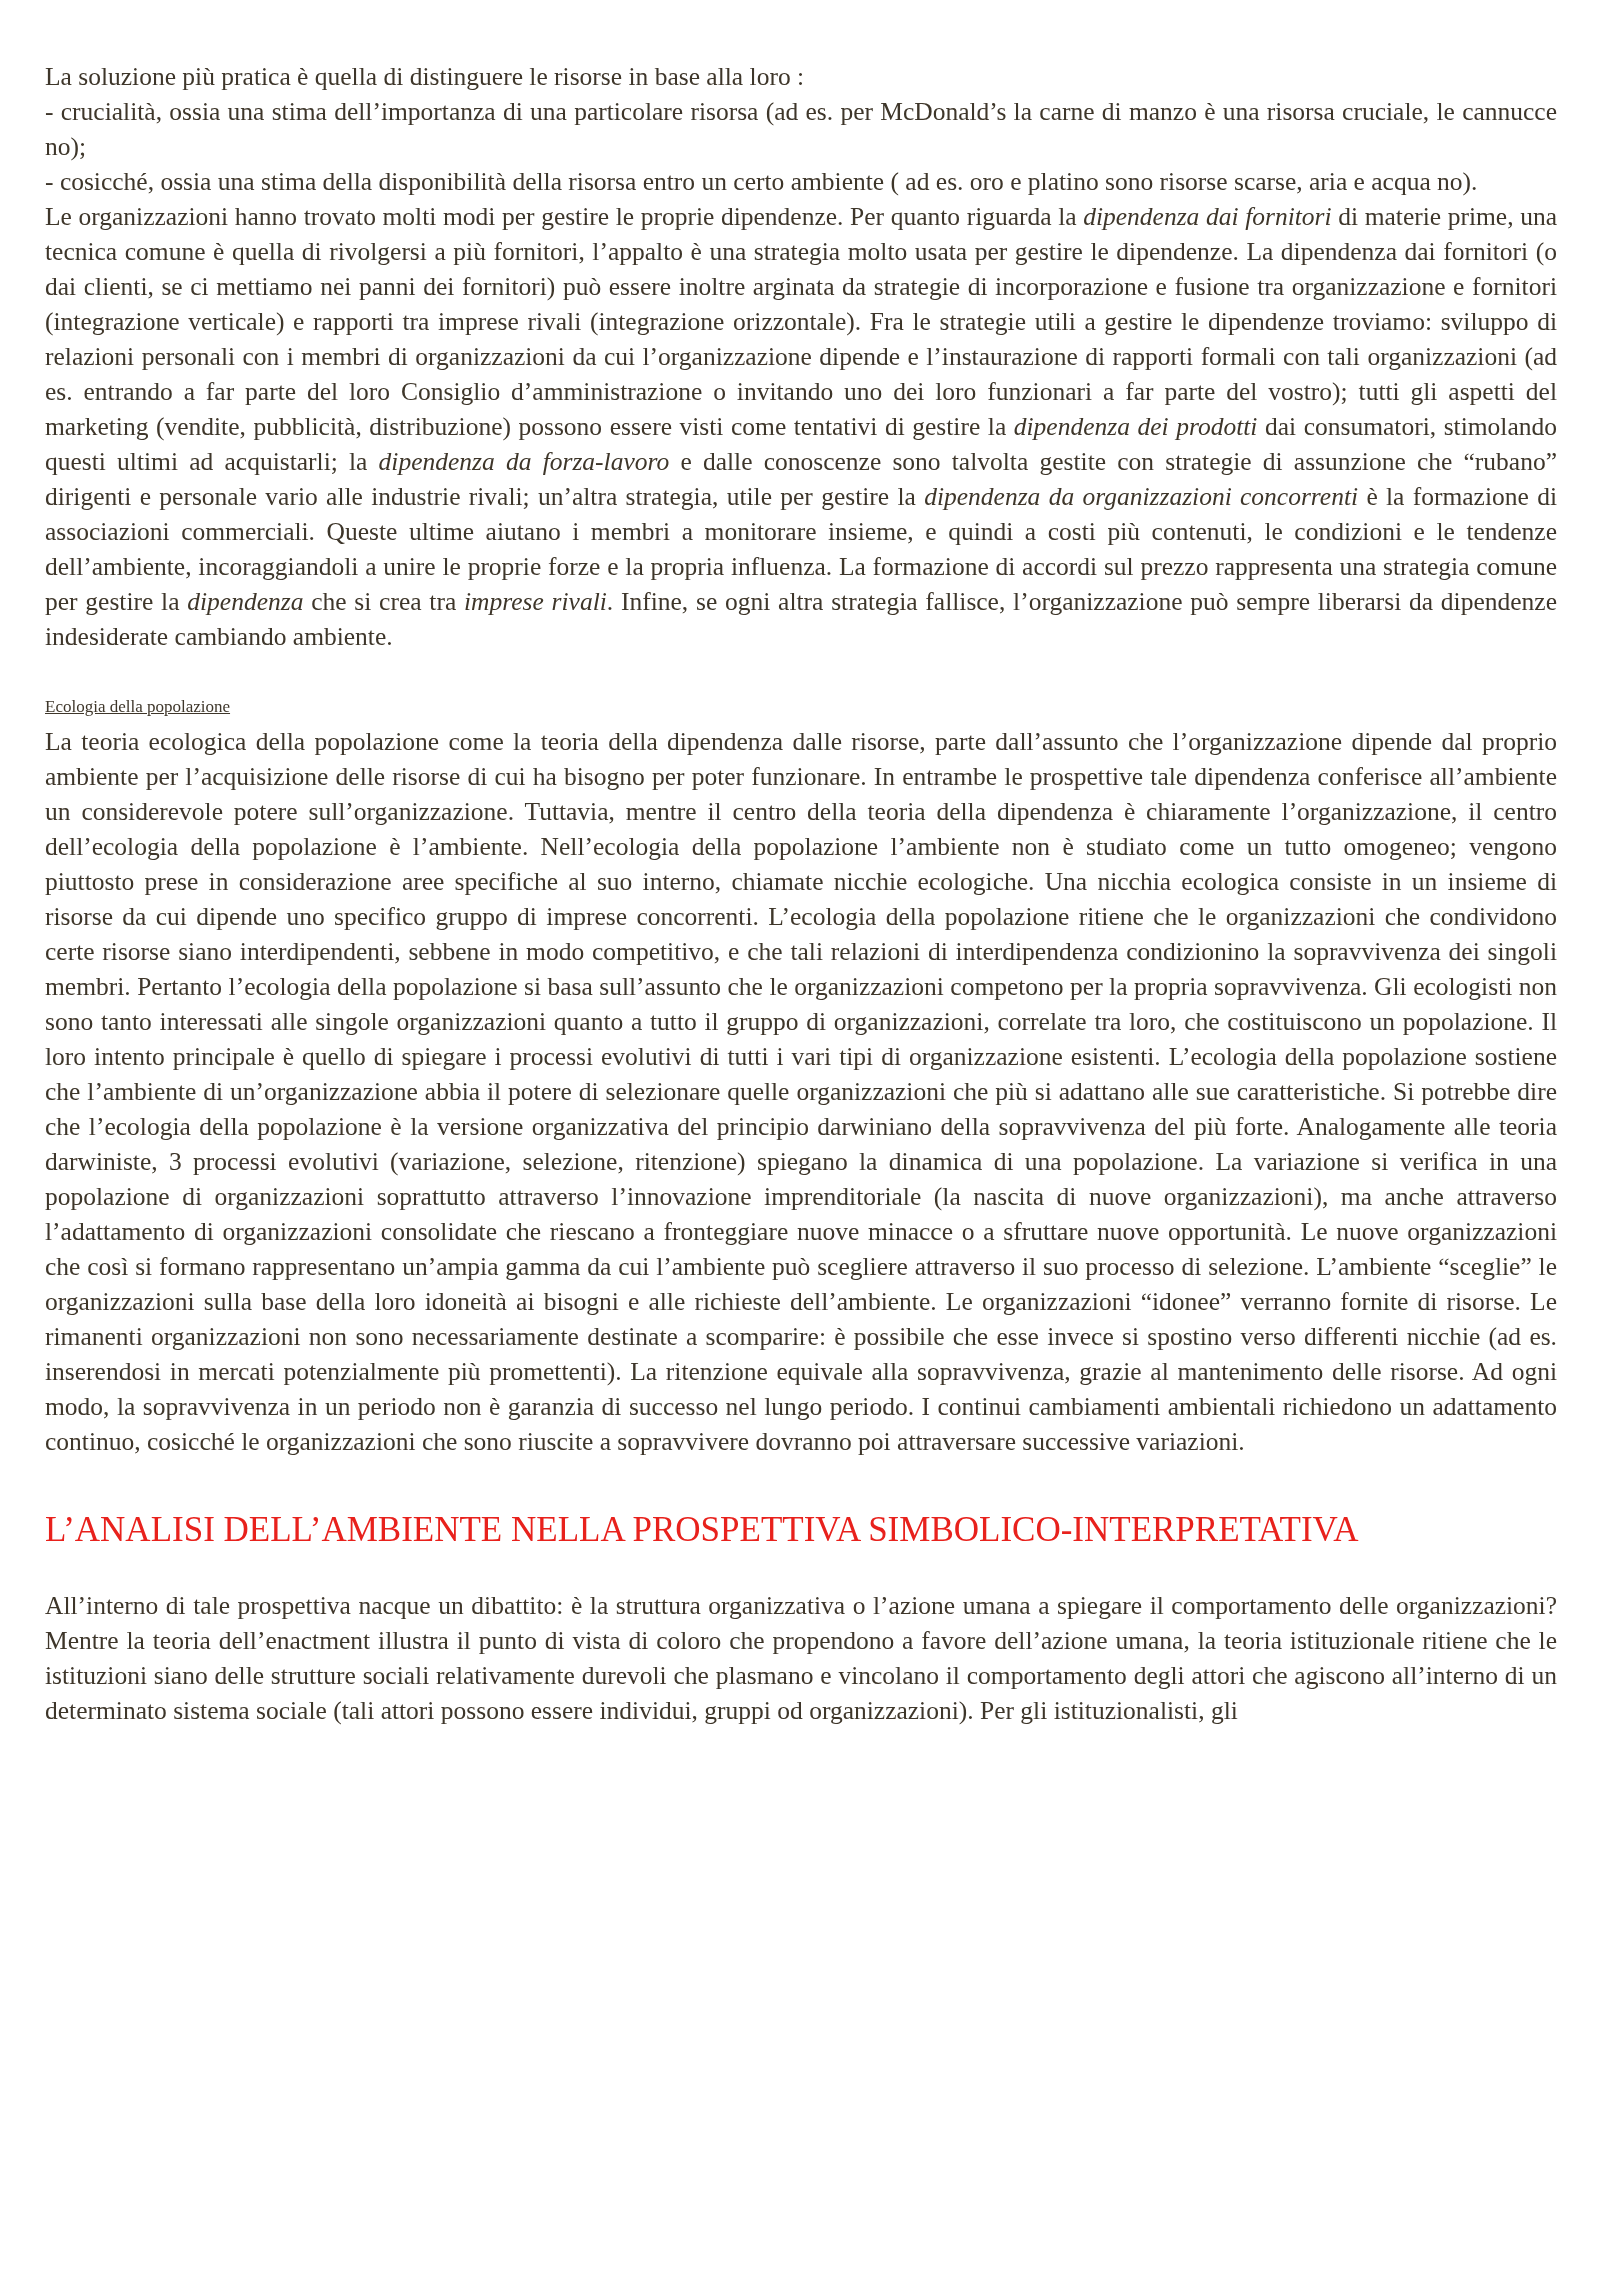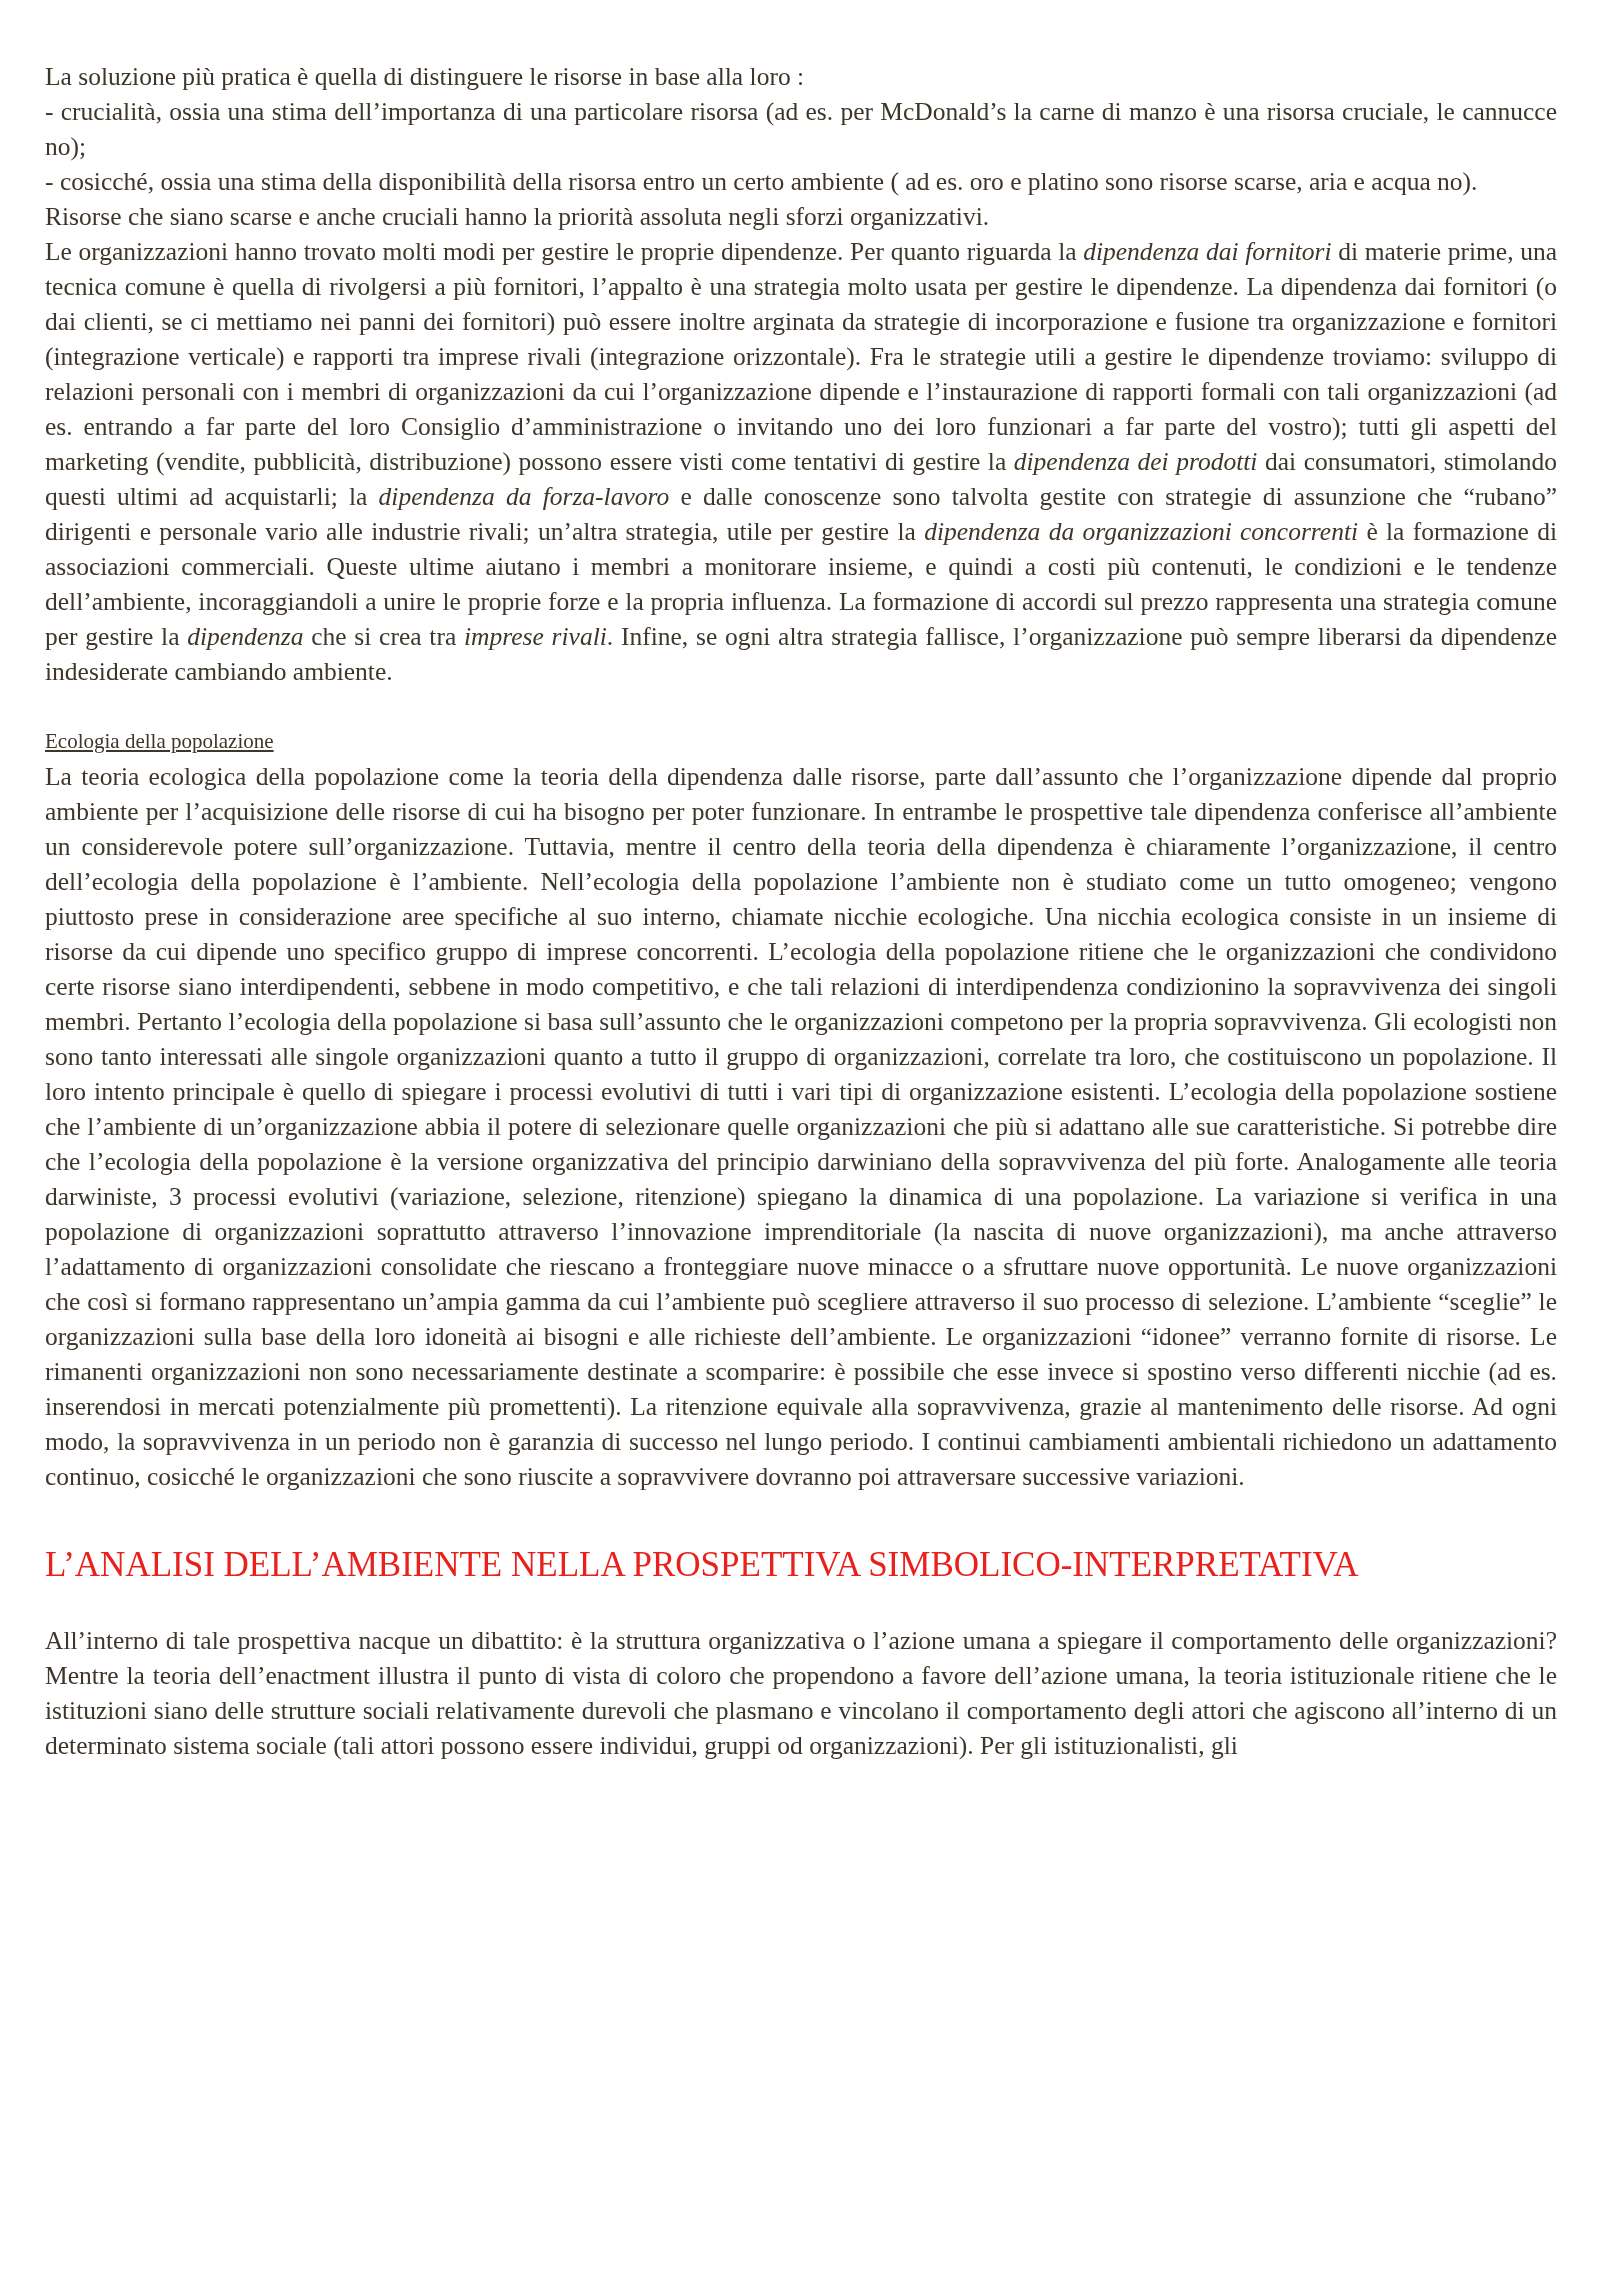--- a/index.html
+++ b/index.html
@@ -17,21 +17,21 @@
     font-family: "Liberation Serif", "DejaVu Serif", serif;
     font-size: 25.5px;
     line-height: 35px;
     text-align: justify;
   }
 
   p.paragraph { margin: 0; }
 
   h2.section-heading {
     margin: 35px 0 0 0;
-    font-size: 21px;
+    font-size: 17px;
     line-height: 35px;
     font-weight: bold;
     text-align: left;
   }
 
   h1.page-heading {
     margin: 49px 0 37px 0;
     font-size: 35px;
     line-height: 43px;
     font-weight: bold;
@@ -44,21 +44,20 @@
   .run.u { text-decoration: underline; }
 </style>
 </head>
 <body>
 
 <div class="page">
   <div>
       <p class="paragraph"><span class="run">La soluzione più pratica è quella di distinguere le risorse in base alla loro :</span></p>
       <p class="paragraph"><span class="run">- </span><span class="run b">crucialità</span><span class="run">, ossia una stima dell’importanza di una particolare risorsa (ad es. per McDonald’s la carne di manzo è una risorsa cruciale, le cannucce no);</span></p>
       <p class="paragraph"><span class="run">- </span><span class="run b">cosicché</span><span class="run">, ossia una stima della disponibilità della risorsa entro un certo ambiente ( ad es. oro e platino sono risorse scarse, aria e acqua no).</span></p>
-      <p class="paragraph"><span class="run">Risorse che siano scarse e anche cruciali hanno la priorità assoluta negli sforzi organizzativi.</span></p>
       <p class="paragraph"><span class="run">Le organizzazioni hanno trovato molti modi per gestire le proprie dipendenze. Per quanto riguarda la </span><span class="run i">dipendenza dai fornitori</span><span class="run"> di materie prime, una tecnica comune è quella di rivolgersi a più fornitori, l’appalto è una strategia molto usata per gestire le dipendenze. La dipendenza dai fornitori (o dai clienti, se ci mettiamo nei panni dei fornitori) può essere inoltre arginata da strategie di incorporazione e fusione tra organizzazione e fornitori (</span><span class="run b">integrazione verticale</span><span class="run">) e rapporti tra imprese rivali (</span><span class="run b">integrazione orizzontale</span><span class="run">). Fra le strategie utili a gestire le dipendenze troviamo: sviluppo di relazioni personali con i membri di organizzazioni da cui l’organizzazione dipende e l’instaurazione di rapporti formali con tali organizzazioni (ad es. entrando a far parte del loro Consiglio d’amministrazione o invitando uno dei loro funzionari a far parte del vostro); tutti gli aspetti del marketing (vendite, pubblicità, distribuzione) possono essere visti come tentativi di gestire la </span><span class="run b i">dipendenza dei prodotti</span><span class="run"> dai consumatori, stimolando questi ultimi ad acquistarli; la </span><span class="run b i">dipendenza da forza-lavoro</span><span class="run"> e dalle conoscenze sono talvolta gestite con strategie di assunzione che “rubano” dirigenti e personale vario alle industrie rivali; un’altra strategia, utile per gestire la </span><span class="run b i">dipendenza da organizzazioni concorrenti</span><span class="run">  è la formazione di associazioni commerciali. Queste ultime aiutano i membri a monitorare insieme, e quindi a costi più contenuti, le condizioni e le tendenze dell’ambiente, incoraggiandoli a unire le proprie forze e la propria influenza. La formazione di accordi sul prezzo rappresenta una strategia comune per gestire la </span><span class="run b i">dipendenza</span><span class="run"> che si crea tra </span><span class="run b i">imprese rivali</span><span class="run">. Infine, se ogni altra strategia fallisce, l’organizzazione può sempre liberarsi da dipendenze indesiderate cambiando ambiente.</span></p>
       <h2 class="section-heading"><span class="run b u">Ecologia della popolazione</span></h2>
       <p class="paragraph"><span class="run">La </span><span class="run b">teoria ecologica della popolazione</span><span class="run"> come la teoria della dipendenza dalle risorse, parte dall’assunto che l’organizzazione dipende dal proprio ambiente per l’acquisizione delle risorse di cui ha bisogno per poter funzionare. In entrambe le prospettive tale dipendenza conferisce all’ambiente un considerevole potere sull’organizzazione. Tuttavia, mentre il centro della teoria della dipendenza è chiaramente l’organizzazione, il centro dell’ecologia della popolazione è l’ambiente. Nell’ecologia della popolazione l’ambiente non è studiato come un tutto omogeneo; vengono piuttosto prese in considerazione aree specifiche al suo interno, chiamate nicchie ecologiche. Una </span><span class="run b">nicchia ecologica</span><span class="run"> consiste in un insieme di risorse da cui dipende uno specifico gruppo di imprese concorrenti. L’ecologia della popolazione ritiene che le organizzazioni che condividono certe risorse siano interdipendenti, sebbene in modo competitivo, e che tali relazioni di interdipendenza condizionino la sopravvivenza dei singoli membri. Pertanto l’ecologia della popolazione si basa sull’assunto che le organizzazioni competono per la propria sopravvivenza. Gli ecologisti non sono tanto interessati alle singole organizzazioni quanto a tutto il gruppo di organizzazioni, correlate tra loro, che costituiscono un popolazione. Il loro intento principale è quello di spiegare i processi evolutivi di tutti i vari tipi di organizzazione esistenti. L’ecologia della popolazione sostiene che l’ambiente di un’organizzazione abbia il potere di selezionare quelle organizzazioni che più si adattano alle sue caratteristiche. Si potrebbe dire che l’ecologia della popolazione è la versione organizzativa del principio darwiniano della sopravvivenza del più forte. Analogamente alle teoria darwiniste, 3 processi evolutivi (variazione, selezione, ritenzione) spiegano la dinamica di una popolazione. La </span><span class="run b">variazione</span><span class="run"> si verifica in una popolazione di organizzazioni soprattutto attraverso l’innovazione imprenditoriale (la nascita di nuove organizzazioni), ma anche attraverso l’adattamento di organizzazioni consolidate che riescano a fronteggiare nuove minacce o a sfruttare nuove opportunità. Le nuove organizzazioni che così si formano rappresentano un’ampia gamma da cui l’ambiente può scegliere attraverso il suo </span><span class="run b">processo di selezione</span><span class="run">. L’ambiente “sceglie” le organizzazioni sulla base della loro idoneità ai bisogni e alle richieste dell’ambiente. Le organizzazioni “idonee” verranno fornite di risorse. Le rimanenti organizzazioni non sono necessariamente destinate a scomparire: è possibile che esse invece si spostino verso differenti nicchie (ad es. inserendosi in mercati potenzialmente più promettenti). La </span><span class="run b">ritenzione</span><span class="run"> equivale alla sopravvivenza, grazie al mantenimento delle risorse. Ad ogni modo, la sopravvivenza in un periodo non è garanzia di successo nel lungo periodo. I continui cambiamenti ambientali richiedono un adattamento continuo, cosicché le organizzazioni che sono riuscite a sopravvivere dovranno poi attraversare successive variazioni.</span></p>
       <h1 class="page-heading"><span class="run b">L’ANALISI DELL’AMBIENTE NELLA PROSPETTIVA SIMBOLICO-INTERPRETATIVA</span></h1>
       <p class="paragraph"><span class="run">All’interno di tale prospettiva nacque un dibattito: è la struttura organizzativa o l’azione umana a spiegare il comportamento delle organizzazioni? Mentre la teoria dell’enactment illustra il punto di vista di coloro che propendono a favore dell’azione umana, la teoria istituzionale ritiene che le istituzioni siano delle strutture sociali relativamente durevoli che plasmano e vincolano il comportamento degli attori che agiscono all’interno di un determinato sistema sociale (tali attori possono essere individui, gruppi od organizzazioni). Per gli istituzionalisti, gli</span></p>
     </div>
 </div>
 
 
 </body></html>

